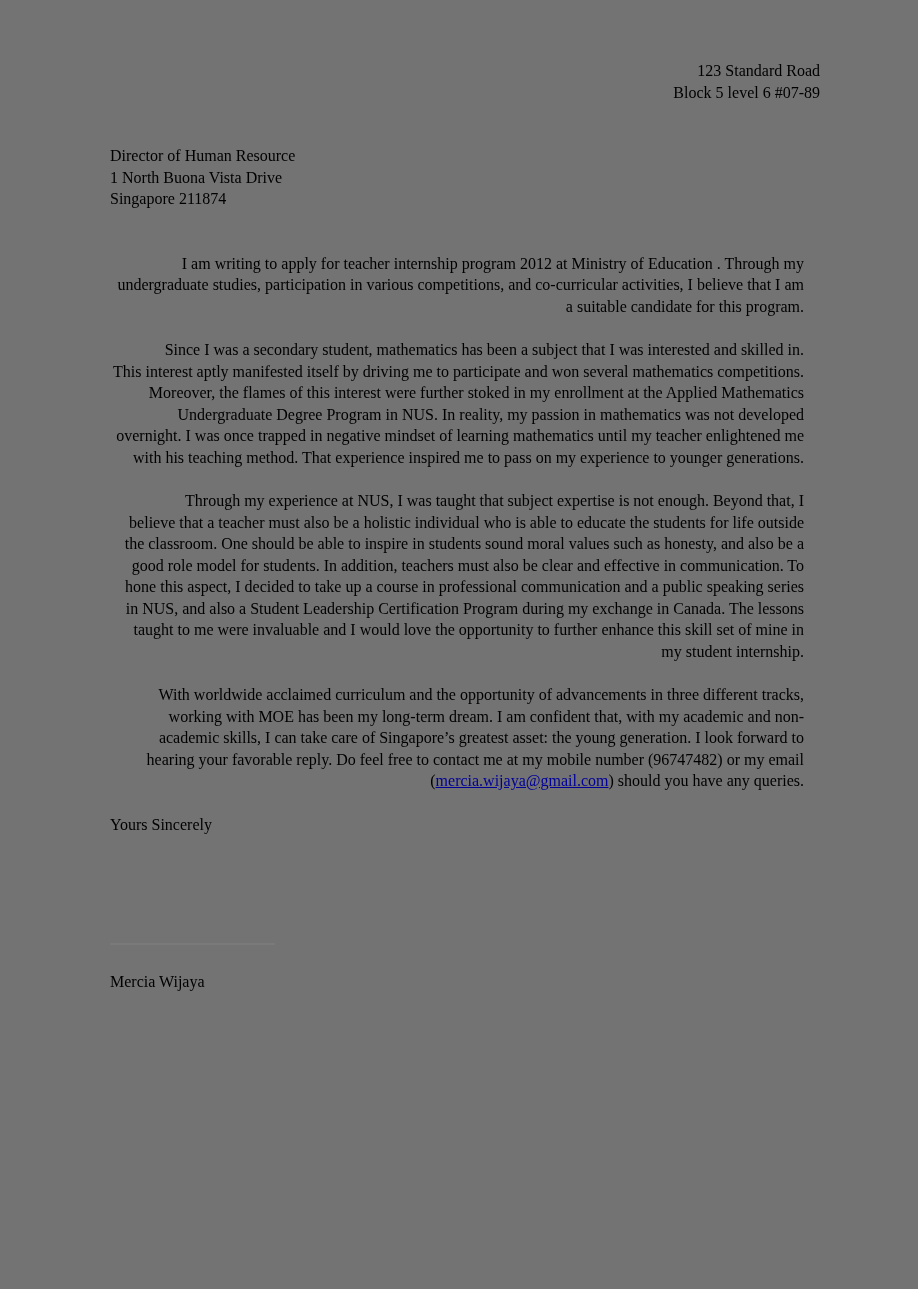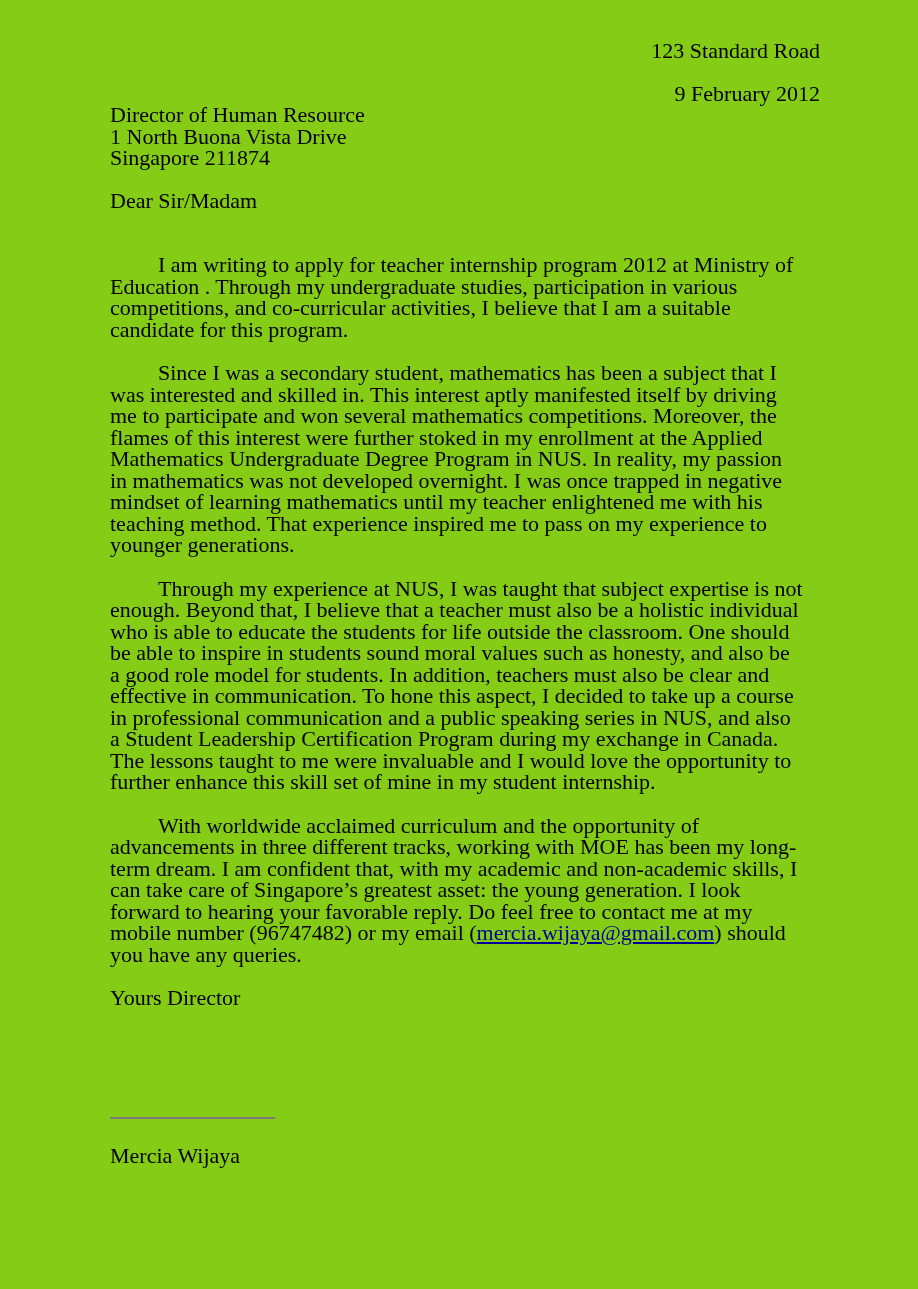--- a/index.html
+++ b/index.html
@@ -4,45 +4,46 @@
 <style>
   html, body {
     margin: 0;
     padding: 0;
     background: #ffffff;
   }
   .page {
     position: relative;
     width: 918px;
     height: 1289px;
-    background: #84cc16;
+    background: #737373;
     box-sizing: border-box;
-    padding: 40px 98px 0 110px;
+    padding: 60px 98px 0 110px;
     font-family: "Liberation Serif", "DejaVu Serif", serif;
-    font-size: 22px;
+    font-size: 16px;
     line-height: 21.5px;
     color: #000000;
     overflow: hidden;
   }
   .sender {
     text-align: right;
   }
   .date {
     text-align: right;
     margin-top: 21px;
   }
   .recipient {
+    margin-top: 42px;
   }
   .salutation {
     margin-top: 21px;
   }
   .body-para {
     margin: 22px 16px 0 0;
     text-indent: 48px;
-    text-align: left;
+    text-align: right;
   }
   .body-para.first {
     margin-top: 43px;
   }
   .email-link {
     color: #000099;
     cursor: pointer;
   }
   .closing {
     margin-top: 22px;
@@ -57,39 +58,38 @@
     margin-top: 26px;
   }
 </style>
 </head>
 <body>
 
 <div class="page">
 
   <div class="sender">
     <div>123 Standard Road</div>
+    <div>Block 5 level 6 #07-89</div>
   </div>
 
-  <div class="date">9 February 2012</div>
 
   <div class="recipient">
     <div>Director of Human Resource</div>
     <div>1 North Buona Vista Drive</div>
     <div>Singapore 211874</div>
   </div>
 
-  <div class="salutation">Dear Sir/Madam</div>
 
   <p class="body-para first">I am writing to apply for teacher internship program 2012 at Ministry of Education . Through my undergraduate studies, participation in various competitions, and co-curricular activities, I believe that I am a suitable candidate for this program.</p>
 
   <p class="body-para">Since I  was a secondary student, mathematics has been a subject that I was interested and skilled in. This interest aptly manifested itself by driving me to participate and won several mathematics competitions. Moreover, the flames of this interest were further stoked in my enrollment at the Applied Mathematics Undergraduate Degree Program in NUS. In reality, my passion in mathematics was not developed overnight. I was once trapped in negative mindset of learning mathematics until my teacher enlightened me with his teaching method. That experience inspired me to pass on my experience to younger generations.</p>
 
   <p class="body-para">Through my experience at NUS, I was taught that subject expertise is not enough. Beyond that, I believe that a teacher must also be a holistic individual who is able to educate the students for life outside the classroom. One should be able to inspire in students sound moral values such as honesty, and also be a good role model for students. In addition, teachers must also be clear and effective in communication. To hone this aspect, I decided to take up a course in professional communication and a public speaking series in NUS, and also a Student Leadership Certification Program during my exchange in Canada. The lessons taught to me were invaluable and I would love the opportunity to further enhance this skill set of mine in my student internship.</p>
 
   <p class="body-para"><span>With worldwide acclaimed curriculum and the opportunity of advancements in three different tracks, working with MOE  has been my long-term dream. I am confident that, with my academic and non-academic skills, I can take care of Singapore’s greatest asset: the young generation. I look forward to hearing your favorable reply. Do feel free to contact me at my mobile number (96747482) or my email (</span><a href="#" class="email-link">mercia.wijaya@gmail.com</a><span>) should you have any queries.</span></p>
 
-  <div class="closing">Yours Director</div>
+  <div class="closing">Yours Sincerely</div>
 
   <div class="signature-line"></div>
 
   <div class="signature-name">Mercia Wijaya</div>
 
 </div>
 
 </body></html>

